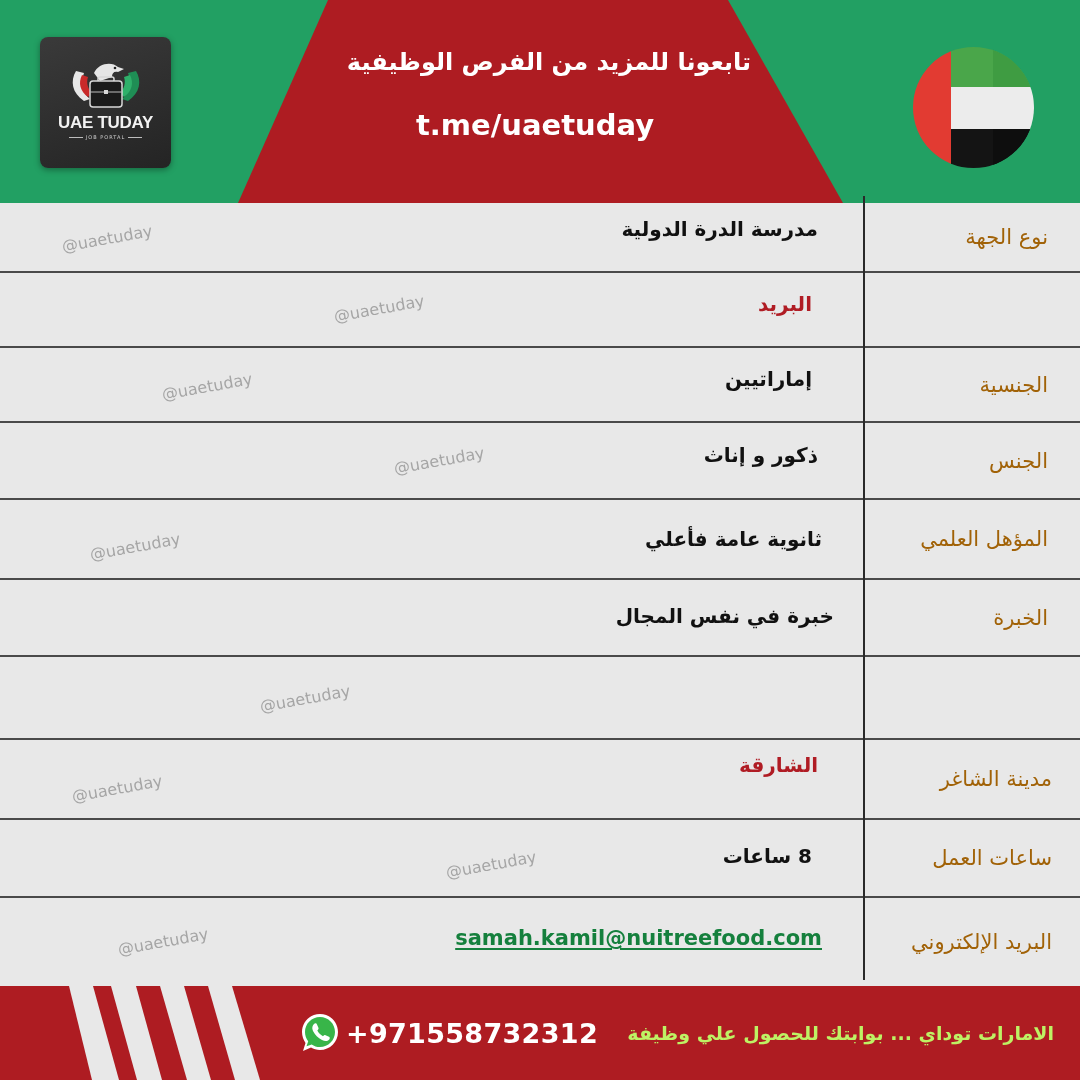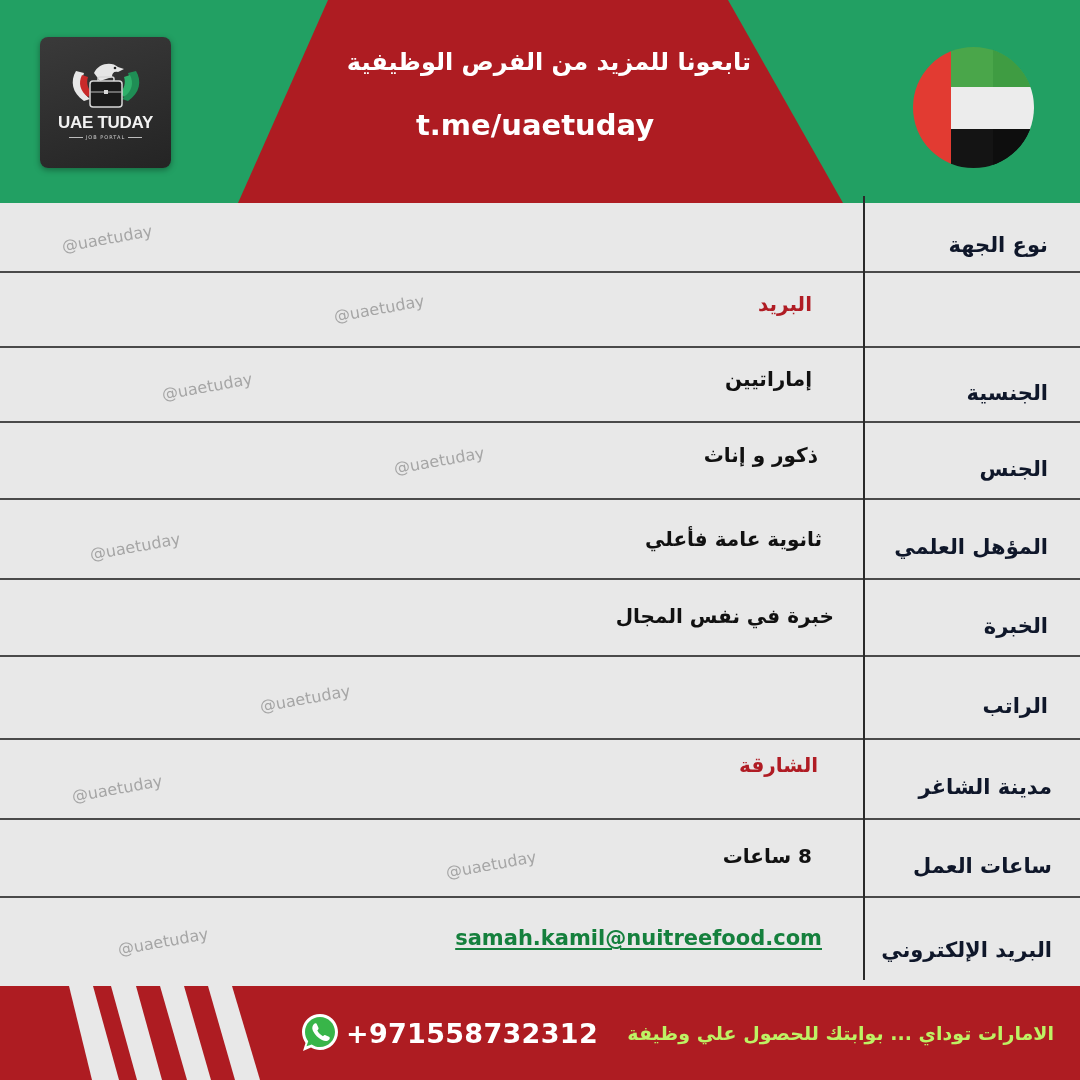--- a/index.html
+++ b/index.html
@@ -24,22 +24,22 @@
              color:#ffffff; font-family:"DejaVu Sans", sans-serif; font-weight:bold; font-size:29px; text-decoration:underline; text-underline-offset:4px; }
   .tg-link span { display:inline-block; transform:translateX(-5px); }
 
   .flag { position:absolute; left:913px; top:47px; width:121px; height:121px; border-radius:50%; overflow:hidden; }
 
   
   .table { position:absolute; left:0; top:203px; width:1080px; height:783px; }
   .row { position:absolute; left:0; width:1080px; border-bottom:2px solid #4a4a4a; }
   .row.last { border-bottom:none; }
   .divider { position:absolute; left:863px; top:196px; width:2px; height:784px; background:#2a2a2a; }
-  .label { position:absolute; right:32px; top:8px; height:100%; display:flex; align-items:center; direction:rtl;
-           font-family:"DejaVu Sans", sans-serif; font-weight:bold; font-size:21px; color:#0f172a; }
+  .label { position:absolute; right:32px; top:0; height:100%; display:flex; align-items:center; direction:rtl;
+           font-family:"DejaVu Sans", sans-serif; font-weight:normal; font-size:21px; color:#a16207; }
   .value { position:absolute; right:262px; top:0; height:100%; display:flex; align-items:center; direction:rtl;
            font-family:"DejaVu Sans", sans-serif; font-weight:bold; font-size:20px; color:#111; white-space:nowrap; }
   .value.red { color:#b01c24; }
   .value.email { direction:ltr; color:#15803d; text-decoration:underline; text-underline-offset:3px; font-size:21px; }
 
   .watermark { position:absolute; color:#9a9a9a; font-family:"DejaVu Sans", sans-serif; font-size:16px;
                transform:rotate(-10deg); transform-origin:left center; opacity:0.85; white-space:nowrap; }
 
   
   .footer { position:absolute; left:0; top:986px; width:1080px; height:94px; background:#ae1c22; overflow:hidden; }
@@ -94,20 +94,21 @@
       <rect x="38" y="40" width="83" height="42" fill="#ececec"></rect>
       <rect x="38" y="82" width="83" height="39" fill="#141414"></rect>
       <rect x="80" y="82" width="41" height="39" fill="#0e0e0e"></rect>
     </svg>
   </div>
 </div>
 
 <div class="table">
   <div class="row" style="top:0; height:70px;">
     <div class="label">نوع الجهة</div>
+    <div class="value" style="margin-top:-8px;">مدرسة الدرة الدولية</div>
   </div>
   <div class="row" style="top:70px; height:75px;">
     <div class="value red" style="right:268px; margin-top:-6px;">البريد</div>
   </div>
   <div class="row" style="top:145px; height:75px;">
     <div class="label">الجنسية</div>
     <div class="value" style="right:268px; margin-top:-6px;">إماراتيين</div>
   </div>
   <div class="row" style="top:220px; height:77px;">
     <div class="label">الجنس</div>
@@ -115,21 +116,20 @@
   </div>
   <div class="row" style="top:297px; height:80px;">
     <div class="label">المؤهل العلمي</div>
     <div class="value" style="right:258px;">ثانوية عامة  فأعلي</div>
   </div>
   <div class="row" style="top:377px; height:77px;">
     <div class="label">الخبرة</div>
     <div class="value" style="right:246px; margin-top:-2px;">خبرة في نفس المجال</div>
   </div>
   <div class="row" style="top:454px; height:83px;">
-    <div class="label">الراتب</div>
   </div>
   <div class="row" style="top:537px; height:80px;">
     <div class="label" style="right:28px;">مدينة الشاغر</div>
     <div class="value red" style="right:262px; margin-top:-14px;">الشارقة</div>
   </div>
   <div class="row" style="top:617px; height:78px;">
     <div class="label" style="right:28px;">ساعات العمل</div>
     <div class="value" style="right:268px; margin-top:-2px;">8 ساعات</div>
   </div>
   <div class="row last" style="top:695px; height:88px;">

